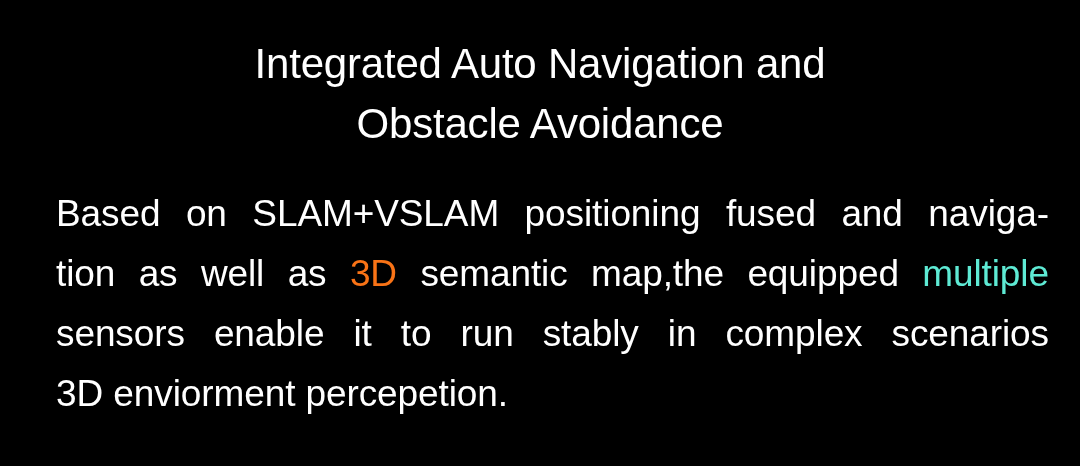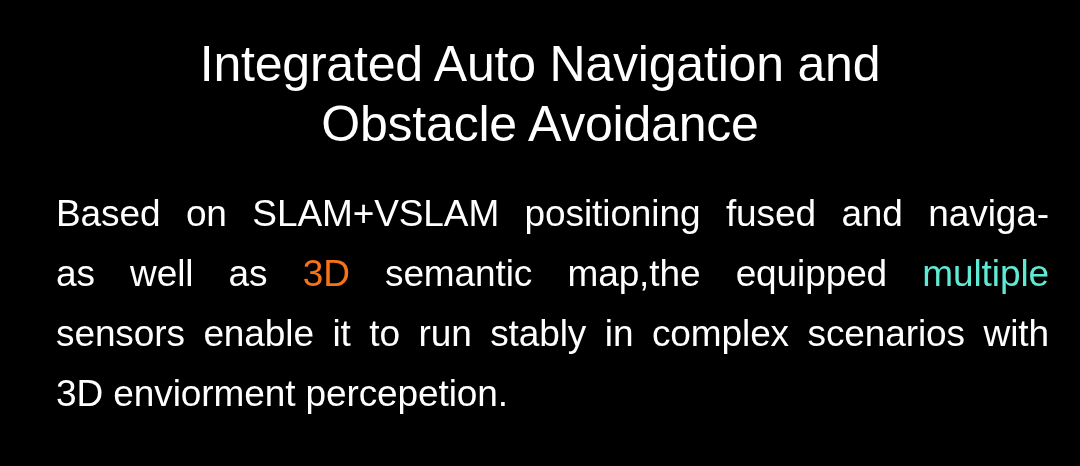--- a/index.html
+++ b/index.html
@@ -28,21 +28,21 @@
   .title-block {
     position: absolute;
     left: 0;
     top: 34px;
     width: 1080px;
     text-align: center;
   }
   .title-line {
     display: block;
     color: #ffffff;
-    font-size: 50px;
+    font-size: 42px;
     font-weight: 400;
     line-height: 60px;
     letter-spacing: -0.2px;
     white-space: nowrap;
   }
 
   
   .body-block {
     position: absolute;
     left: 56px;
@@ -89,40 +89,40 @@
       <span class="w" style="color: rgb(255, 255, 255);">Based</span>
       <span class="w" style="color: rgb(255, 255, 255);">on</span>
       <span class="w" style="color: rgb(255, 255, 255);">SLAM+VSLAM</span>
       <span class="w" style="color: rgb(255, 255, 255);">positioning</span>
       <span class="w" style="color: rgb(255, 255, 255);">fused</span>
       <span class="w" style="color: rgb(255, 255, 255);">and</span>
       <span class="w" style="color: rgb(255, 255, 255);">naviga-</span>
     </span>
 
     <span class="body-line justified" style="color: rgb(255, 255, 255);">
+      <span class="w" style="color: rgb(255, 255, 255);">tion</span>
       <span class="w" style="color: rgb(255, 255, 255);">as</span>
       <span class="w" style="color: rgb(255, 255, 255);">well</span>
       <span class="w" style="color: rgb(255, 255, 255);">as</span>
       <span class="w" style="color: #f97316;">3D</span>
       <span class="w" style="color: rgb(255, 255, 255);">semantic</span>
       <span class="w" style="color: rgb(255, 255, 255);">map,the</span>
       <span class="w" style="color: rgb(255, 255, 255);">equipped</span>
       <span class="w" style="color: #5eead4;">multiple</span>
     </span>
 
     <span class="body-line justified" style="color: rgb(255, 255, 255);">
       <span class="w" style="color: rgb(255, 255, 255);">sensors</span>
       <span class="w" style="color: rgb(255, 255, 255);">enable</span>
       <span class="w" style="color: rgb(255, 255, 255);">it</span>
       <span class="w" style="color: rgb(255, 255, 255);">to</span>
       <span class="w" style="color: rgb(255, 255, 255);">run</span>
       <span class="w" style="color: rgb(255, 255, 255);">stably</span>
       <span class="w" style="color: rgb(255, 255, 255);">in</span>
       <span class="w" style="color: rgb(255, 255, 255);">complex</span>
       <span class="w" style="color: rgb(255, 255, 255);">scenarios</span>
-      <span class="w" style="color: rgb(255, 255, 255);">with</span>
     </span>
 
     <span class="body-line flush" style="color: rgb(255, 255, 255);">3D enviorment percepetion.</span>
 
   </div>
 
 </div>
 
 </body></html>

